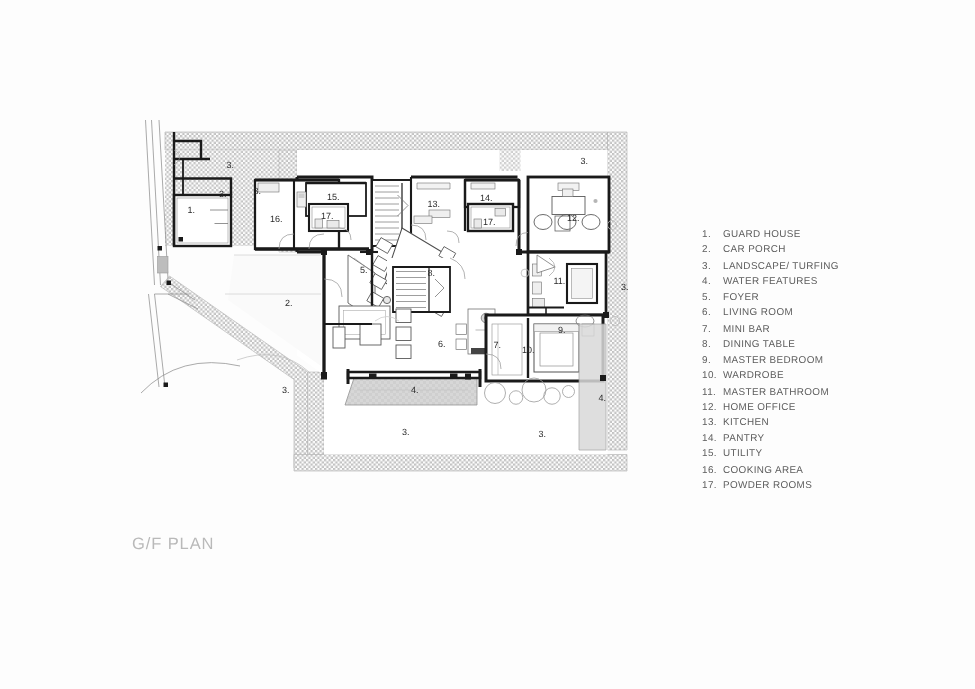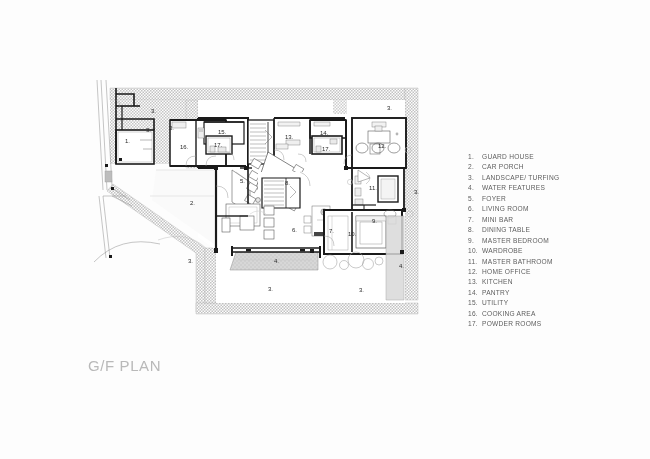--- a/index.html
+++ b/index.html
@@ -24,21 +24,21 @@
     letter-spacing:0px;
     white-space:nowrap;
     line-height:1;
     pointer-events:none;
   }
 
   
   #plan-title{
     position:absolute;
     left:88px;top:357px;
-    font-size:15px;
+    font-size:11px;
     letter-spacing:.6px;
     color:#b9b9b9;
     white-space:nowrap;
   }
 
   
   #legend{
     position:absolute;
     left:468px;top:152px;
     width:170px;

